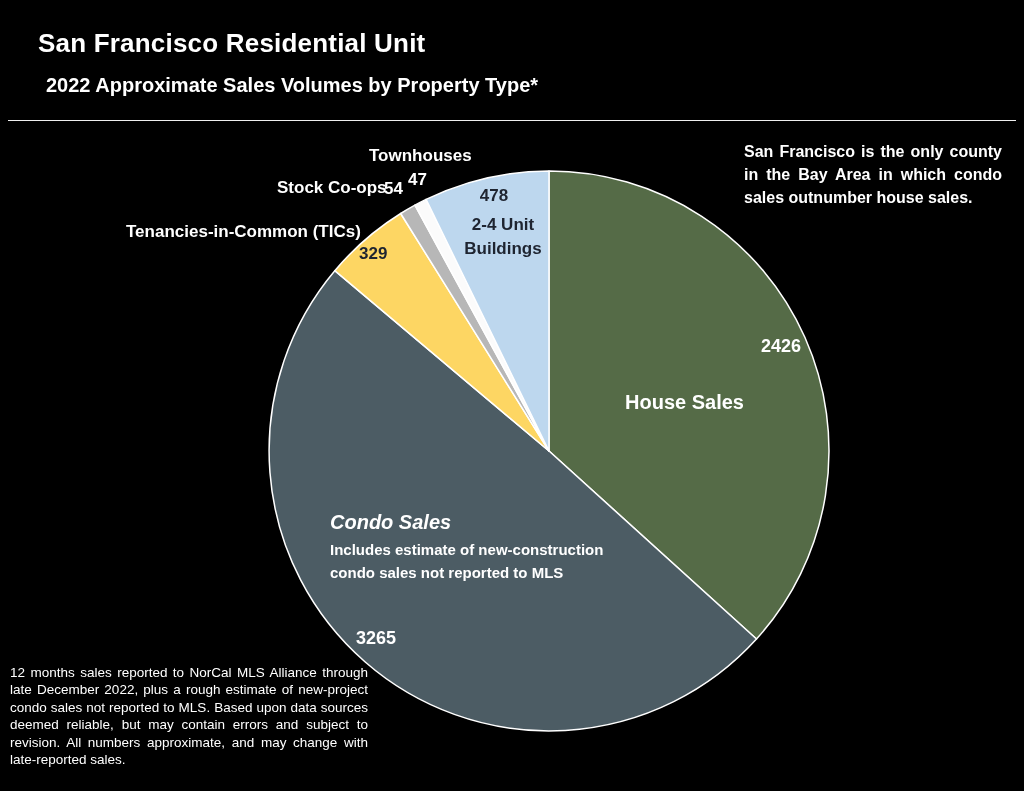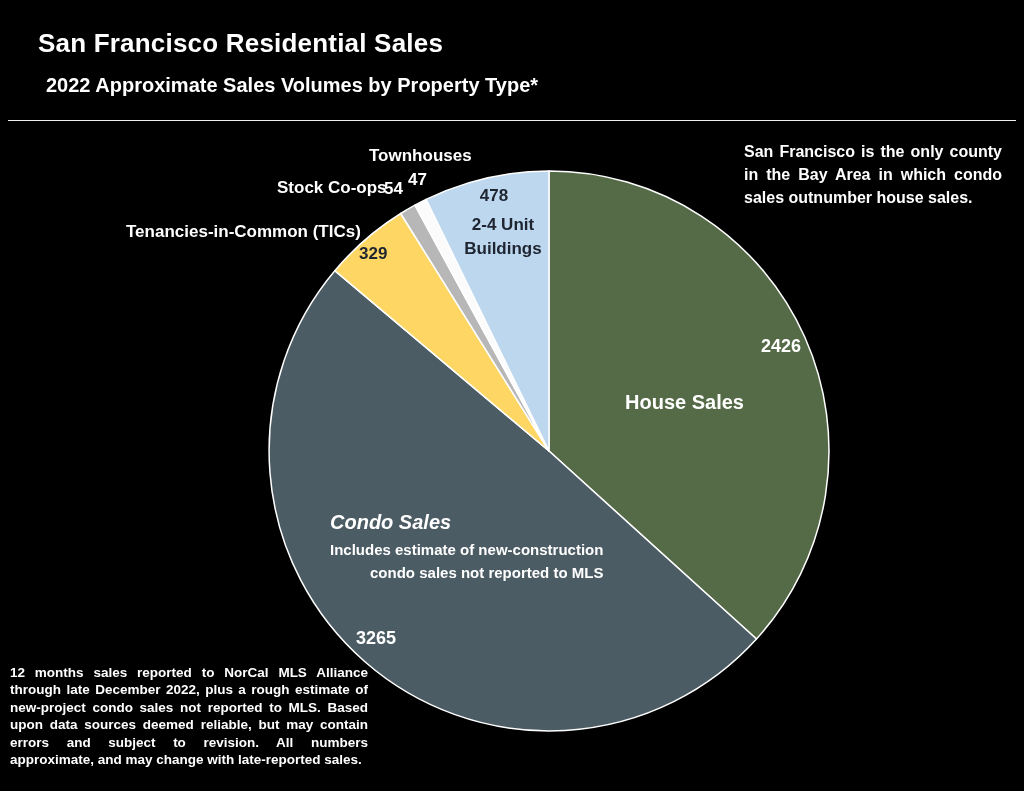--- a/index.html
+++ b/index.html
@@ -39,42 +39,42 @@
   
   .pie {
     position: absolute; left: 266px; top: 168px;
     width: 566px; height: 566px;
   }
   .pie path { stroke: #fff; stroke-width: 1.5; stroke-linejoin: round; }
   
   .pl {
     position: absolute; margin: 0;
     font-size: 17px; font-weight: bold; color: var(--text, #fff);
-    white-space: nowrap; line-height: 1.2; text-align: right;
+    white-space: nowrap; line-height: 1.2;
   }
   .pl.dark { color: var(--dark_label, #1e2430); }
   #lbl-townhouses { left: 369px; top: 146px; }
   #val-townhouses { left: 408px; top: 170px; }
   #lbl-stock      { left: 277px; top: 178px; }
   #val-stock      { left: 384px; top: 179px; }
   #lbl-tics       { left: 126px; top: 222px; }
   #val-tics       { left: 359px; top: 244px; }
   #val-24units    { left: 462px; top: 186px; width: 64px; text-align: center; }
   #lbl-24units    { left: 458px; top: 213px; width: 90px; text-align: center;
                     white-space: normal; line-height: 1.4; }
   #val-house      { left: 761px; top: 336px; font-size: 18px; }
   #lbl-house      { left: 625px; top: 390px; font-size: 20px; }
   #lbl-condo      { left: 330px; top: 510px; font-size: 20px; font-style: italic; }
   #note-condo     { left: 330px; top: 539px; font-size: 15px;
                     white-space: pre-line; line-height: 1.5; }
   #val-condo      { left: 356px; top: 628px; font-size: 18px; }
   
   .footnote {
     position: absolute; left: 10px; top: 664px; width: 358px; margin: 0;
-    font-size: 13.5px; font-weight: bold; line-height: 1.29;
+    font-size: 13.5px; font-weight: normal; line-height: 1.29;
     color: var(--text, #fff); text-align: justify;
   }
   
   .logo {
     position: absolute; right: 24px; bottom: 25px;
     font-size: 33px; font-weight: 400; color: var(--text, #fff);
     letter-spacing: 10px; white-space: nowrap;
   }
   .logo-o {
     display: inline-block; width: 21px; height: 21px;
@@ -85,21 +85,21 @@
     position: absolute; left: 50%; top: 50%;
     width: 14px; height: 3px; background: #fff; border-radius: 2px;
     transform: translate(-50%, -50%) rotate(-45deg);
   }
 </style>
 </head>
 <body>
 
 <div class="stage">
 
-  <h1 class="title">San Francisco Residential Sales</h1>
+  <h1 class="title">San Francisco Residential Unit</h1>
   <h2 class="subtitle">2022 Approximate Sales Volumes by Property Type*</h2>
   <div class="divider"></div>
 
   <p class="annotation">San Francisco is the only county in the Bay Area in which condo sales outnumber house sales.</p>
 
   <svg class="pie" viewBox="0 0 566 566">
       <path d="M 283 283 L 283.00 3.00 A 280 280 0 0 1 490.47 471.03 Z" fill="#556b47"></path>
       <path d="M 283 283 L 490.47 471.03 A 280 280 0 0 1 68.79 102.69 Z" fill="#4c5c64"></path>
       <path d="M 283 283 L 68.79 102.69 A 280 280 0 0 1 134.69 45.51 Z" fill="#fdd663"></path>
       <path d="M 283 283 L 134.69 45.51 A 280 280 0 0 1 148.94 37.18 Z" fill="#b7b7b7"></path>

